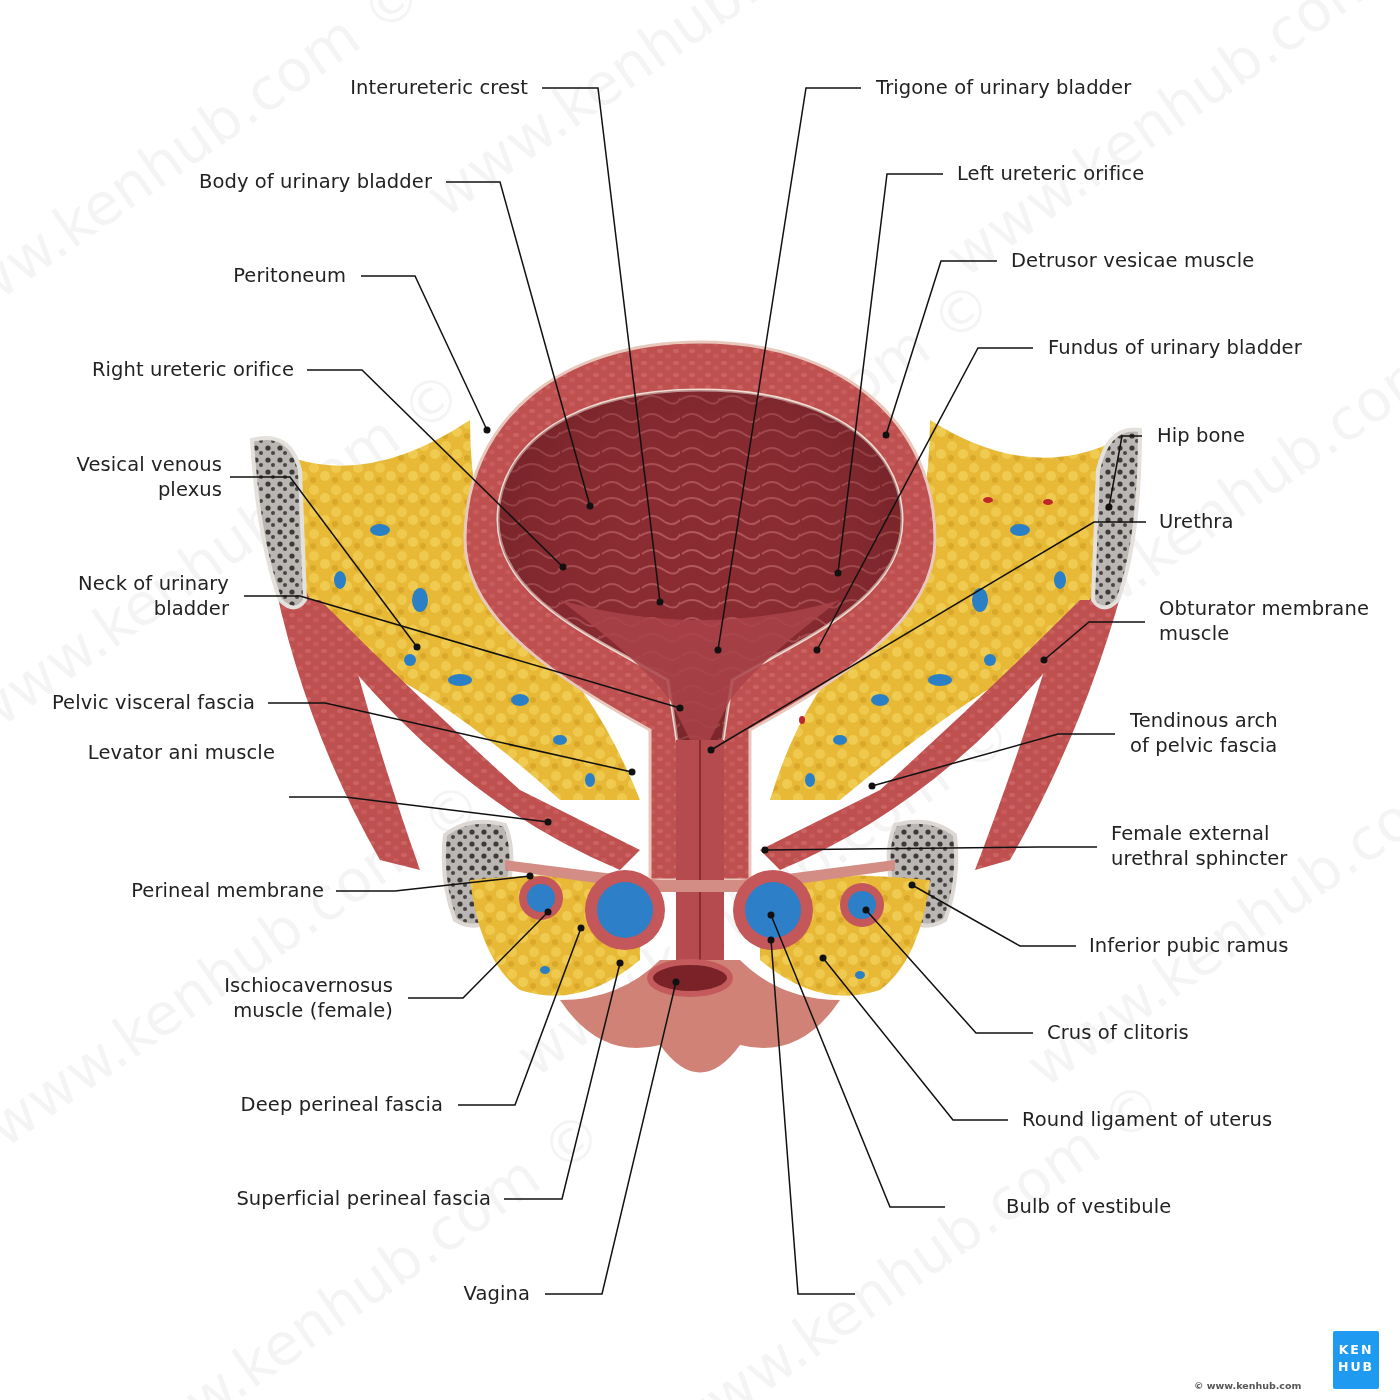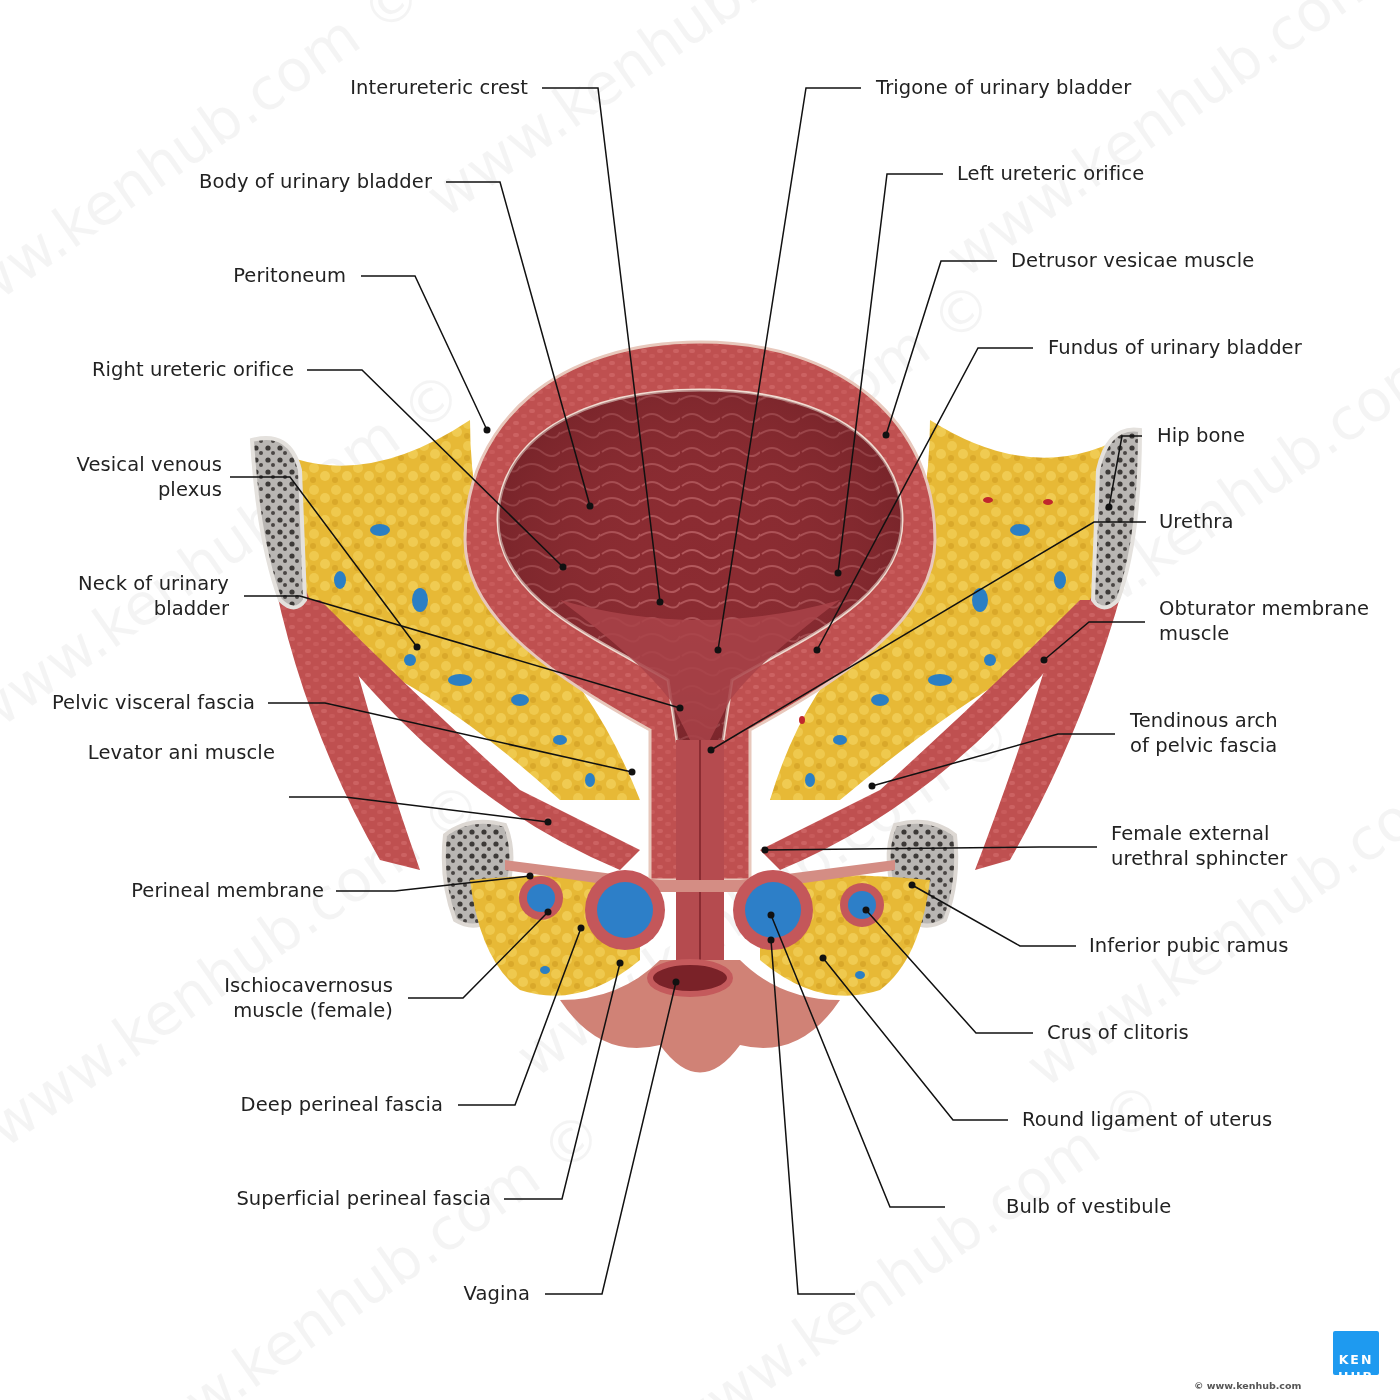--- a/index.html
+++ b/index.html
@@ -3,21 +3,21 @@
 <meta charset="utf-8">
 <style>
   html, body { margin:0; padding:0; background:#ffffff; }
   body { width:1400px; height:1400px; position:relative; overflow:hidden; font-family:"DejaVu Sans", sans-serif; }
   #stage { position:absolute; left:0; top:0; width:1400px; height:1400px; }
   svg#art { position:absolute; left:0; top:0; }
   .lbl { position:absolute; font-size:19.5px; color:#222; line-height:25px; white-space:nowrap; letter-spacing:0.1px; }
   .lbl.r { text-align:right; }
   .lbl.l { text-align:left; }
   .wm { position:absolute; font-size:58px; color:rgba(0,0,0,0.045); transform:rotate(-35deg); white-space:nowrap; pointer-events:none; }
-  #logo { position:absolute; left:1333px; top:1331px; width:46px; height:44px; background:#1e9af0; border-radius:2px; color:#fff; font-size:12.5px; font-weight:bold; letter-spacing:2px; text-align:center; line-height:17px; padding-top:20px; box-sizing:border-box; }
+  #logo { position:absolute; left:1333px; top:1331px; width:46px; height:58px; background:#1e9af0; border-radius:2px; color:#fff; font-size:12.5px; font-weight:bold; letter-spacing:2px; text-align:center; line-height:17px; padding-top:10px; box-sizing:border-box; }
   #copyright { position:absolute; left:1194px; top:1380px; font-size:9.5px; color:#555; font-weight:bold; }
 </style>
 </head>
 <body>
 
 <div id="stage">
 
   <div>
     <div class="wm" style="left:-120px;top:120px;">www.kenhub.com ©</div>
     <div class="wm" style="left:380px;top:0px;">www.kenhub.com ©</div>

